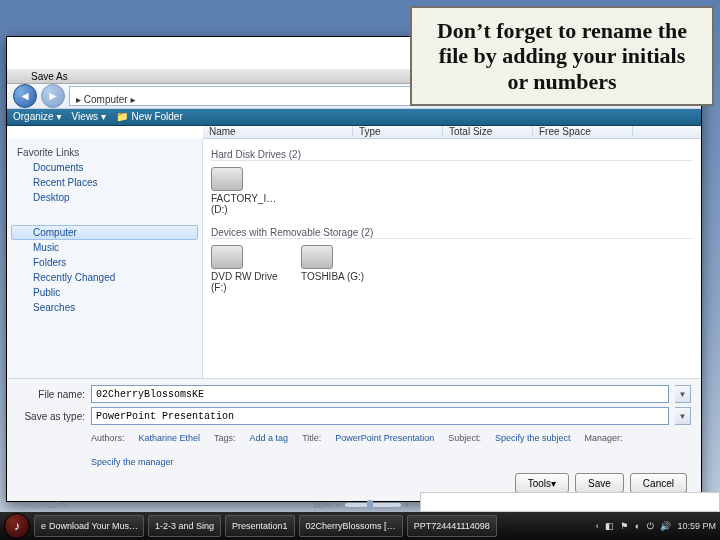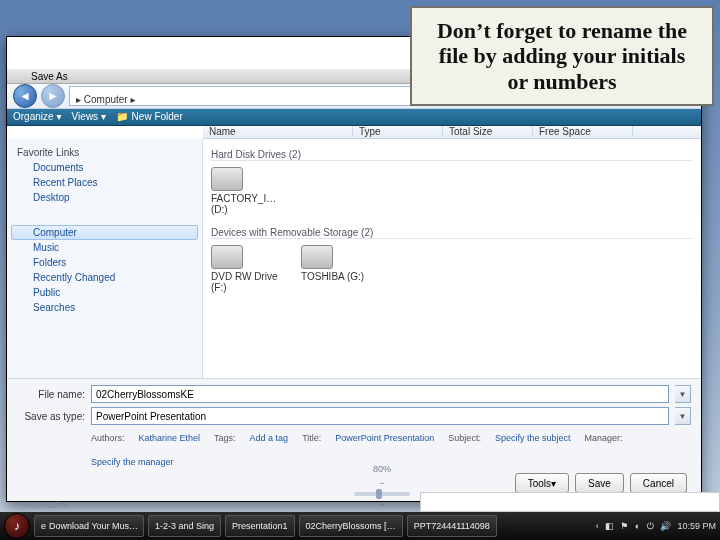--- a/index.html
+++ b/index.html
@@ -107,21 +107,21 @@
     border-top: 1px solid #cfd8e3;
     background: #f3f5f8;
     padding: 6px 10px 8px;
     font-size: 10px;
   }
   .field-row { display: flex; align-items: center; margin-bottom: 4px; gap: 6px; }
   .field-row label { width: 68px; text-align: right; color: #333; }
   .field-row .input {
     flex: 1; height: 18px;
     border: 1px solid #7a9ec7; background: #fff;
-    padding: 0 4px; font-size: 10px; display: flex; align-items: center;
+    padding: 0 4px; font-size: 10px; display: flex; align-items: center; font-family: Liberation Mono, monospace;
   }
   .field-row .dropdown-btn {
     width: 16px; height: 18px;
     border: 1px solid #97aecb; border-left: none;
     background: linear-gradient(#f5f8fc,#dbe5f0);
     display: flex; align-items: center; justify-content: center;
     font-size: 8px; color: #555;
   }
   .meta-row {
     display: flex; gap: 14px; color: #666; font-size: 9px;
@@ -187,21 +187,21 @@
     width: 300px; height: 20px; background: #fff;
     border: 1px solid #ccc;
   }
   .statusish {
     position: absolute; bottom: 30px; left: 24px;
     font-size: 9px; color: #7a8aa0;
   }
   .zoom-ctrl {
     position: absolute; bottom: 30px; right: 310px;
     display: flex; align-items: center; gap: 4px;
-    font-size: 9px; color: #6e7c90; flex-direction: column;
+    font-size: 9px; color: #6e7c90;
   }
   .zoom-track {
     width: 56px; height: 4px; background: #cbd4e0; border-radius: 2px; position: relative;
   }
   .zoom-thumb {
     position: absolute; top: -3px; left: 40%;
     width: 6px; height: 10px; background: #8ea4c0; border-radius: 2px;
   }
 </style>
 </head>

